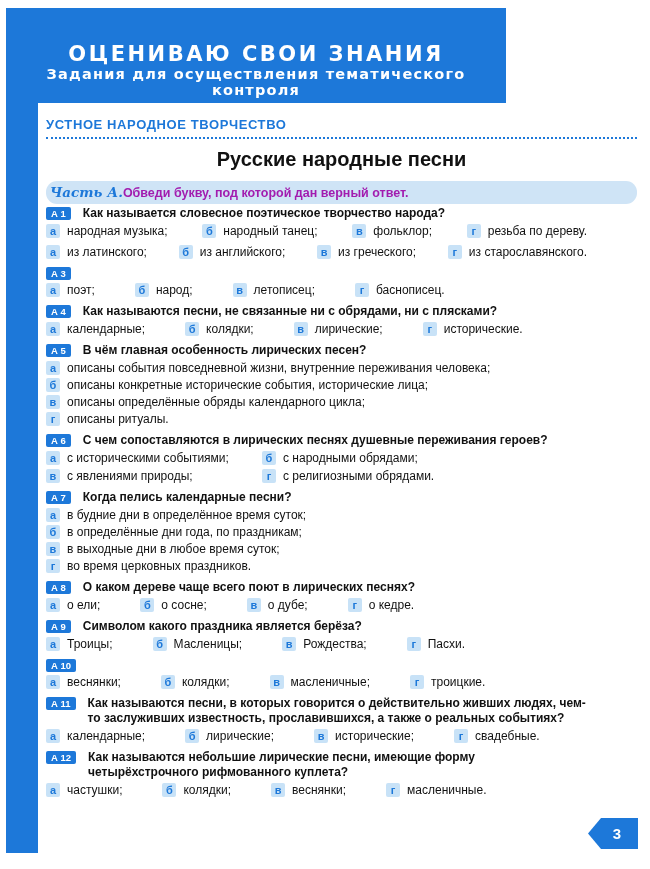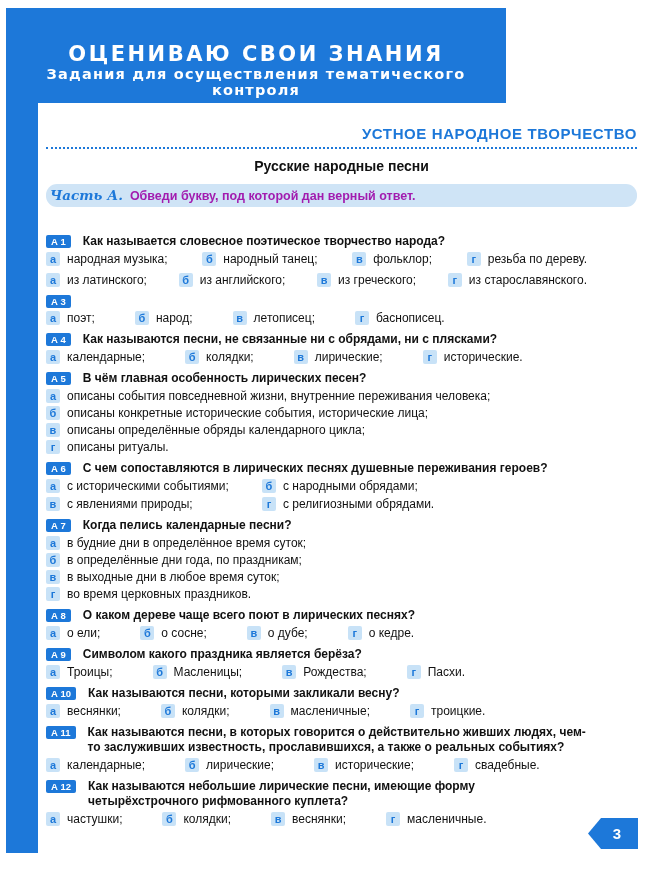--- a/index.html
+++ b/index.html
@@ -24,39 +24,39 @@
     font-family:"DejaVu Sans", sans-serif;
   }
   .header-subtitle {
     margin-top:0; font-size:14.5px; font-weight:bold; letter-spacing:1.2px;
     font-family:"DejaVu Sans", sans-serif;
   }
   .content {
     position:absolute; left:46px; top:103px; width:591px;
   }
   .section-title {
-    margin-top:22px; text-align:right; color:var(--primary);
-    font-weight:bold; font-size:15px; letter-spacing:0.6px;
+    margin-top:14px; text-align:left; color:var(--primary);
+    font-weight:bold; font-size:13px; letter-spacing:0.6px;
     padding-bottom:5px; border-bottom:2px dotted var(--primary);
   }
   .section-subtitle {
-    margin-top:9px; text-align:center; font-weight:bold; font-size:14px;
+    margin-top:9px; text-align:center; font-weight:bold; font-size:20px;
     color:#111;
   }
   .part-strip {
     margin-top:10px; background:var(--strip-bg);
     padding:3px 6px 3px 4px; font-size:12.5px; line-height:16px;
-    display:flex; align-items:baseline; gap:7px;border-radius:11px;
+    display:flex; align-items:baseline; border-radius:11px;
   }
   .part-label {
     color:var(--primary); font-weight:bold; font-style:italic;
     font-family:"DejaVu Serif", serif; font-size:13.5px; white-space:nowrap;
   }
   .part-instruction { font-weight:bold; color:#a21caf; }
-  .questions { margin-top:27px; width:541px; }
+  .questions { margin-top:2px; width:541px; }
   .question { margin-bottom:6px; }
   .q-head { display:flex; align-items:flex-start; gap:12px; margin-bottom:3px; }
   .q-badge {
     flex:none; background:var(--primary); color:#fff;
     font-size:9.5px; font-weight:bold; line-height:13px;
     padding:0 5px; border-radius:2px; margin-top:1px; white-space:nowrap;
   }
   .q-text { font-weight:bold; font-size:12px; line-height:15px; }
   .opts { font-size:12px; line-height:15px; }
   .opt { display:flex; align-items:flex-start; gap:7px; }
@@ -307,21 +307,20 @@
             </div>
             <div class="opt">
               <span class="opt-badge">г</span>
               <span class="opt-text">Пасхи.</span>
             </div>
           </div>
         </div>
         <div class="question">
           <div class="q-head">
             <span class="q-badge">А 10</span>
-            <span class="q-text">Как называются песни, которыми закликали весну?</span>
           </div>
           <div class="opts opts-row">
             <div class="opt">
               <span class="opt-badge">а</span>
               <span class="opt-text">веснянки;</span>
             </div>
             <div class="opt">
               <span class="opt-badge">б</span>
               <span class="opt-text">колядки;</span>
             </div>

